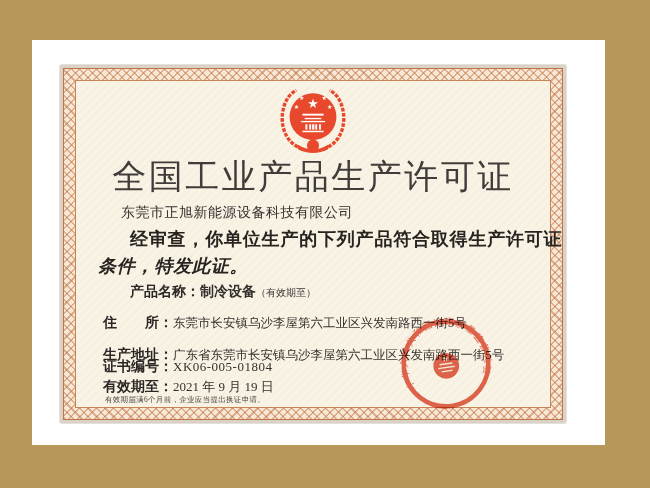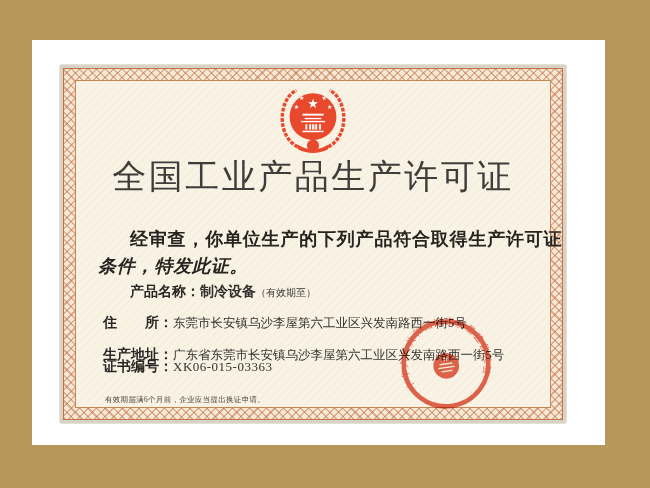--- a/index.html
+++ b/index.html
@@ -94,40 +94,44 @@
             <rect x="40" y="52" width="2.5" height="7" fill="#ffffff"></rect>
             <rect x="45" y="52" width="2.5" height="7" fill="#ffffff"></rect>
             <rect x="48.8" y="52" width="3" height="7" fill="#ffffff"></rect>
             <rect x="53" y="52" width="2.5" height="7" fill="#ffffff"></rect>
             <rect x="58" y="52" width="2.5" height="7" fill="#ffffff"></rect>
             <rect x="36" y="60.5" width="28" height="2" fill="#ffffff"></rect>
           </svg>
 
           <div class="title">全国工业产品生产许可证</div>
 
+          <div class="company">东莞市正旭新能源设备科技有限公司</div>
 
           <div class="stmt stmt1">经审查，你单位生产的下列产品符合取得生产许可证</div>
           <div class="stmt stmt2">条件，特发此证。</div>
 
           <div class="row row-product">
             <span class="lbl">产品名称：</span><span class="val">制冷设备</span><span class="note">（有效期至）</span>
           </div>
 
           <div class="row row-address">
             <span class="lbl">住　　所：</span><span class="val">东莞市长安镇乌沙李屋第六工业区兴发南路西一街5号</span>
           </div>
 
           <div class="row row-production">
             <span class="lbl">生产地址：</span><span class="val">广东省东莞市长安镇乌沙李屋第六工业区兴发南路西一街5号</span>
           </div>
 
           <div class="row row-certno">
-            <span class="lbl">证书编号：</span><span class="val">XK06-015-03363</span>
+            <span class="lbl">证书编号：</span><span class="val">XK06-005-01804</span>
           </div>
 
+          <div class="row row-valid">
+            <span class="lbl">有效期至：</span><span class="val">2021 年 9 月 19 日</span>
+          </div>
 
           <div class="footnote">有效期届满6个月前，企业应当提出换证申请。</div>
 
 
           <svg class="seal" viewBox="0 0 100 100">
             <circle cx="50" cy="50" r="46" fill="none" stroke="#de4a31" stroke-width="5"></circle>
             <path id="sealArc" d="M 13.5,70 A 42,42 0 1 1 86.5,70" fill="none"></path>
             <text font-size="10" fill="#de4a31" letter-spacing="1.5">
               <textPath href="#sealArc">中华人民共和国国家质量监督检验检疫总局</textPath>
             </text>

